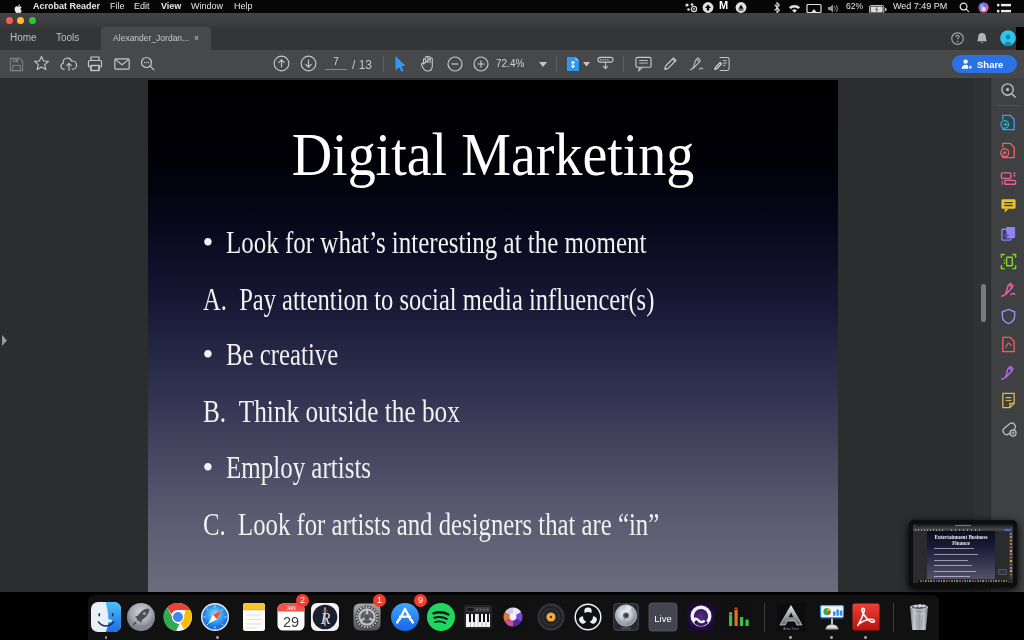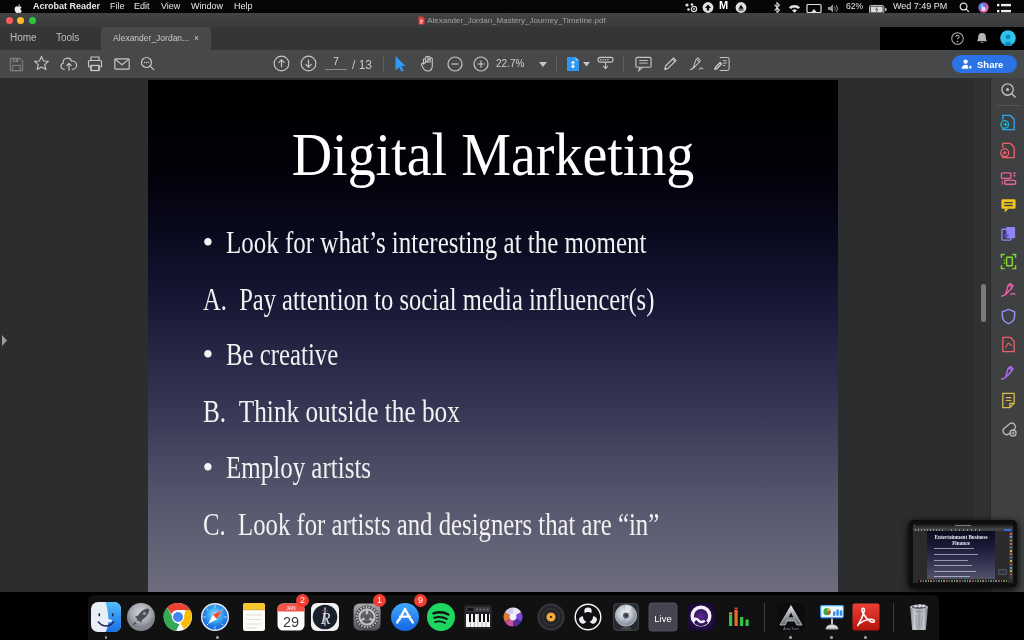--- a/index.html
+++ b/index.html
@@ -9,21 +9,21 @@
 
   
   #menubar { left:0; top:0; width:1024px; height:13px; background:#060606; color:#e6e6e6; font-size:9px; }
   #menubar .mi { position:absolute; top:0; height:13px; line-height:13px; }
 
   
   #titlebar { left:0; top:13px; width:1024px; height:14px; background:linear-gradient(#414344,#383a3b); }
   .tl { position:absolute; top:3.5px; width:7px; height:7px; border-radius:50%; }
   #title-txt { position:absolute; top:14px; left:0; width:1024px; text-align:center; font-size:8px; color:#a2a2a2; line-height:13px; }
 
-  #tabbar { left:0; top:27px; width:880px; height:23px; background:#333536; color:#bdbdbd; font-size:10px; }
+  #tabbar { left:0; top:27px; width:1016px; height:23px; background:#333536; color:#bdbdbd; font-size:10px; }
   #activetab { position:absolute; left:101px; top:0; width:110px; height:23px; background:#474849; border-radius:3px 3px 0 0; color:#c9c9c9; font-size:8.5px; line-height:23px; text-align:center; }
 
   #toolbar { left:0; top:50px; width:1024px; height:28px; background:#474849; }
 
   #content { left:0; top:78px; width:1024px; height:514px; background:#2b2d2e; }
 
   #slide { position:absolute; left:148px; top:2px; width:690px; height:512px;
     background:linear-gradient(180deg,
       #000000 0%, #010107 16%, #060617 26%, #0d0d25 34%, #161633 42%,
       #212140 50%, #2d2d4c 58%, #3a3a57 66%, #484862 74%, #55556d 82%,
@@ -52,21 +52,21 @@
 <body>
 <div id="screen">
 
   <div id="menubar" class="abs">
     <svg class="mi" style="left:13px;top:1.5px;" width="11" height="11" viewBox="0 0 24 24" fill="#ececec">
         <path d="M16.6 12.8c0-2.4 2-3.6 2.1-3.7-1.1-1.7-2.9-1.9-3.5-1.9-1.5-.2-2.9.9-3.7.9-.8 0-1.9-.9-3.2-.86-1.6 0-3.1 1-4 2.4-1.7 3-0.4 7.4 1.2 9.8.8 1.2 1.8 2.5 3 2.4 1.2 0 1.7-.8 3.1-.8 1.5 0 1.9.8 3.2.8 1.3 0 2.2-1.2 3-2.4.9-1.4 1.3-2.7 1.3-2.8 0 0-2.5-1-2.5-3.8zM14.2 5.6c.7-.8 1.1-1.9 1-3-1 0-2.1.6-2.8 1.5-.6.7-1.2 1.9-1 3 1.1.1 2.2-.6 2.8-1.5z"></path>
       </svg>
     <span class="mi" style="left:33px;font-weight:bold;">Acrobat Reader</span>
     <span class="mi" style="left:110px;">File</span>
     <span class="mi" style="left:134px;">Edit</span>
-    <span class="mi" style="left:161px;">View</span>
+    <span class="mi" style="left:161px;font-weight:bold;">View</span>
     <span class="mi" style="left:191px;">Window</span>
     <span class="mi" style="left:234px;">Help</span>
 
     <svg class="mi" style="left:684px;top:1px;" width="14" height="11" viewBox="0 0 14 11" fill="#e0e0e0">
         <circle cx="3" cy="3" r="1.6"></circle>
         <circle cx="8" cy="2.6" r="1.3"></circle>
         <circle cx="4.5" cy="7.5" r="1.3"></circle>
         <circle cx="10" cy="7" r="2.6" fill="none" stroke="#e0e0e0" stroke-width="1.2"></circle>
         <circle cx="10" cy="7" r="0.9"></circle>
       </svg>
@@ -124,24 +124,20 @@
         <rect x="0" y="6.4" width="2.4" height="2.4"></rect>
         <rect x="4" y="6.4" width="10" height="2.4"></rect>
       </svg>
   </div>
 
   <div id="titlebar" class="abs">
     <div class="tl" style="left:6px; background:#f95e56;"></div>
     <div class="tl" style="left:17px; background:#fbbc2d;"></div>
     <div class="tl" style="left:29px; background:#2ac93f;"></div>
   </div>
-  <div id="title-txt"><svg width="7" height="9" viewBox="0 0 7 9" style="vertical-align:-1.5px;">
-        <path d="M0.5 0.5h4l2 2v6h-6z" fill="#e8413a"></path>
-        <path d="M2 4.2h3M2 5.7h3M2 7.2h2" stroke="#fff" stroke-width="0.7"></path>
-      </svg> Alexander_Jordan_Mastery_Journey_Timeline.pdf</div>
 
   <div id="tabbar" class="abs">
     <span style="position:absolute;left:10px;top:5px;">Home</span>
     <span style="position:absolute;left:56px;top:5px;">Tools</span>
     <div id="activetab">Alexander_Jordan...&nbsp;&nbsp;×</div>
     <svg class="abs" style="left:951px;top:5px;" width="13" height="13" viewBox="0 0 14 14" fill="none" stroke="#b4b4b4" stroke-width="1.1">
         <circle cx="7" cy="7" r="6.2"></circle>
         <path d="M5.2 5.3c0-2.4 3.6-2.4 3.6-.3 0 1.4-1.8 1.4-1.8 2.9"></path>
         <circle cx="7" cy="10.3" r="0.8" fill="#b4b4b4" stroke="none"></circle>
       </svg>
@@ -207,21 +203,21 @@
         <path d="M3.5 9.5V4.8c0-1.5 2.2-1.5 2.2 0V8m0-4.6V2.4c0-1.4 2.2-1.4 2.2 0V8m0-5.4c0-1.4 2.2-1.4 2.2 0V8m0-4.3c0-1.3 2.2-1.3 2.2 0V11c0 3-1.8 5-4.6 5-2.2 0-3.3-.8-4.3-2.6L1.6 10c-.7-1.3 1-2.3 1.9-1z"></path>
       </svg>
     <svg class="abs" style="left:447px;top:6px;" width="16" height="16" viewBox="0 0 16 16" fill="none" stroke="#c6c6c6" stroke-width="1.2">
         <circle cx="8" cy="8" r="7"></circle>
         <path d="M4.5 8h7"></path>
       </svg>
     <svg class="abs" style="left:473px;top:6px;" width="16" height="16" viewBox="0 0 16 16" fill="none" stroke="#c6c6c6" stroke-width="1.2">
         <circle cx="8" cy="8" r="7"></circle>
         <path d="M4.5 8h7M8 4.5v7"></path>
       </svg>
-    <span class="abs" style="left:496px;top:8px;color:#d0d0d0;font-size:10px;">22.7%</span>
+    <span class="abs" style="left:496px;top:8px;color:#d0d0d0;font-size:10px;">72.4%</span>
     <svg class="abs" style="left:539px;top:12px;" width="8" height="5" viewBox="0 0 8 5" fill="#c6c6c6">
         <path d="M0 0h8L4 5z"></path>
       </svg>
     <div class="abs" style="left:556px;top:6px;width:1px;height:16px;background:#5f5f5f;"></div>
     <svg class="abs" style="left:565px;top:6px;" width="16" height="16" viewBox="0 0 16 16">
         <path d="M2 1h8.5L14 4.5V15H2z" fill="#2e97f2"></path>
         <path d="M10.5 1L14 4.5h-3.5z" fill="#8cc6f8"></path>
         <g stroke="#fff" stroke-width="1.1" fill="none">
           <path d="M8 5.5v6M8 5.5l-1.6 1.6M8 5.5l1.6 1.6M8 11.5l-1.6-1.6M8 11.5l1.6-1.6"></path>
         </g>

